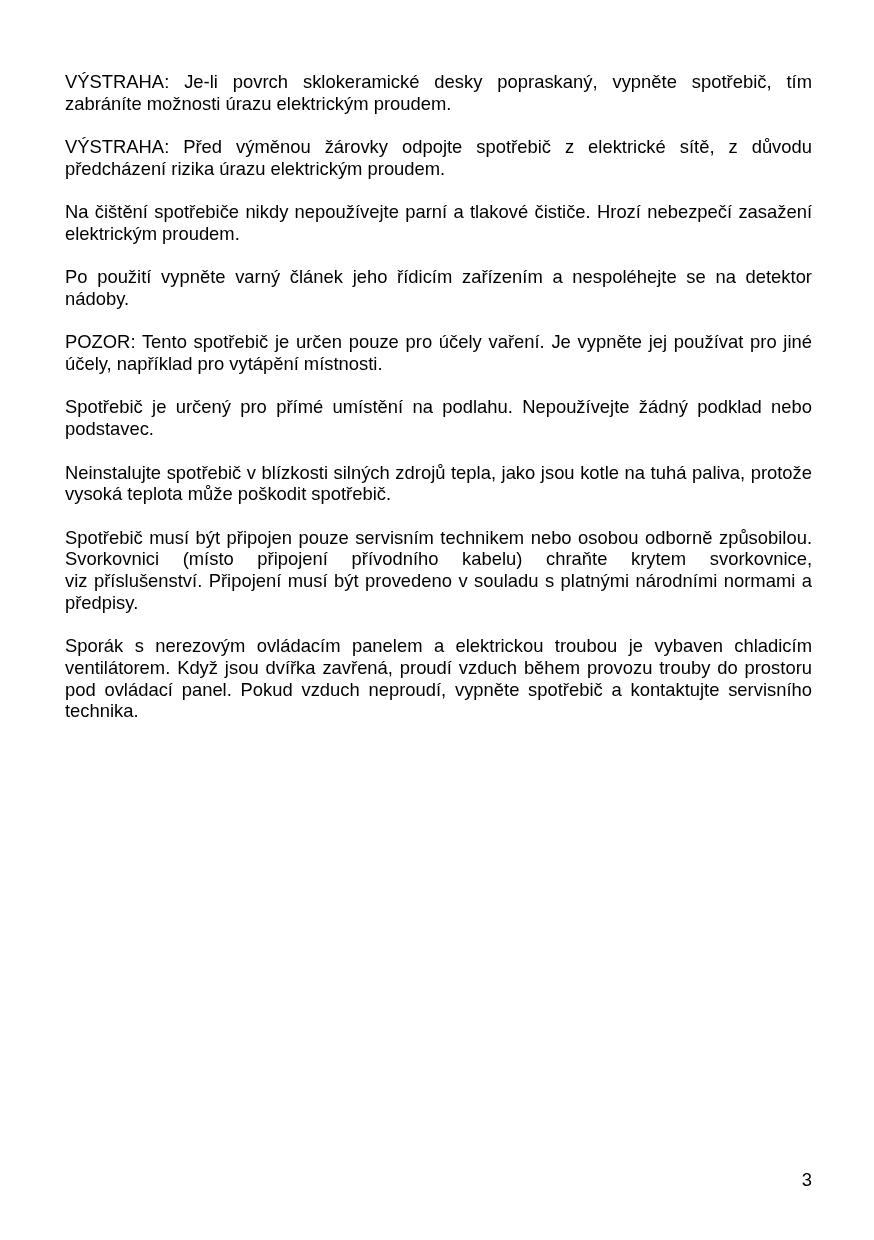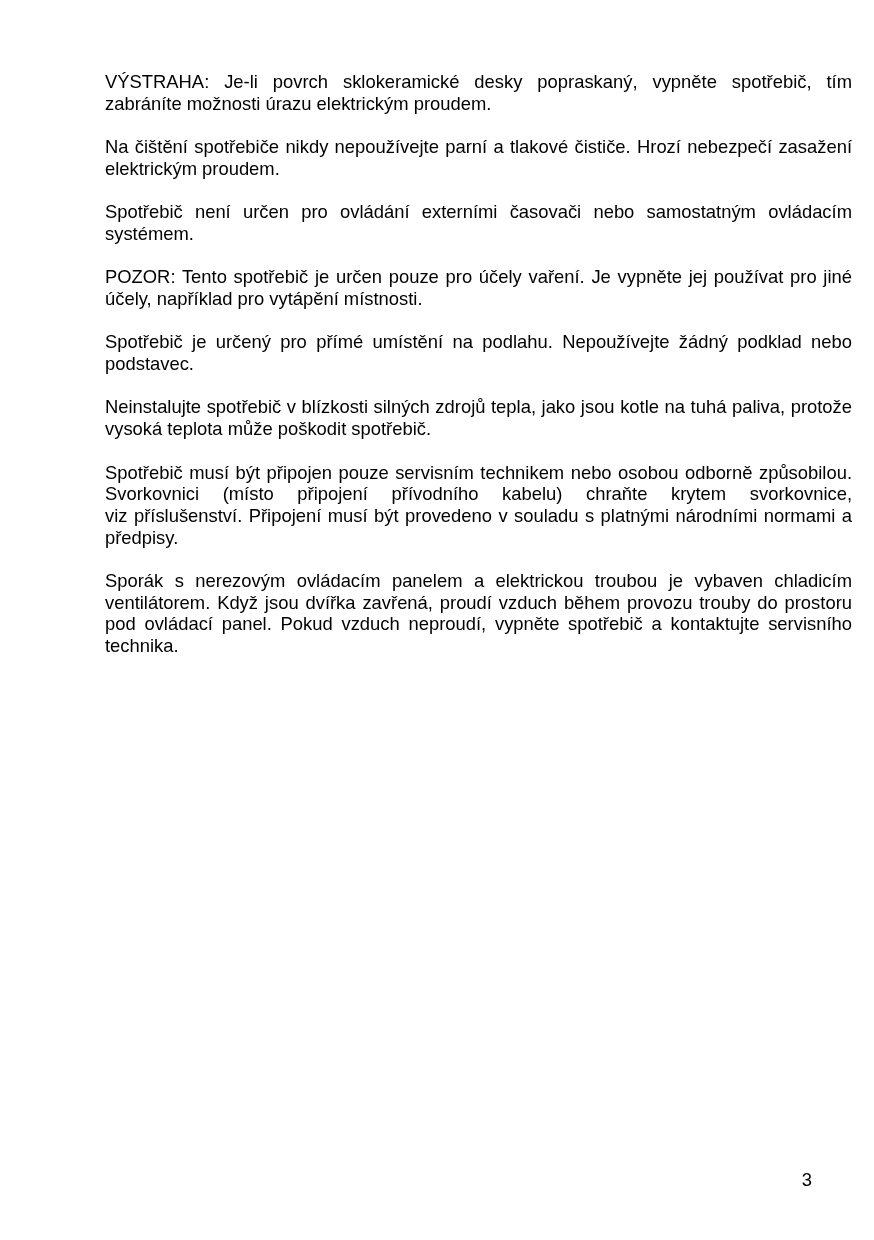--- a/index.html
+++ b/index.html
@@ -14,21 +14,20 @@
     background: #ffffff;
     overflow: hidden;
     font-family: "Liberation Sans", "DejaVu Sans", sans-serif;
     color: #000000;
   }
   .content {
     position: absolute;
     left: 65px;
     top: 71px;
     width: 747px;
-    margin-left: 40px;
   }
   .content p {
     margin: 0 0 21.7px 0;
     font-size: 18.4px;
     line-height: 21.7px;
     text-align: justify;
     word-spacing: normal;
   }
   .content p:last-child {
     margin-bottom: 0;
@@ -51,22 +50,23 @@
     line-height: 21.7px;
     text-align: right;
   }
 </style>
 </head>
 <body>
 
 <div class="page">
   <div class="content">
     <p>VÝSTRAHA: Je-li povrch sklokeramické desky popraskaný, vypněte spotřebič, tím zabráníte možnosti úrazu elektrickým proudem.</p>
+    <p>VÝSTRAHA: Před výměnou žárovky odpojte spotřebič z elektrické sítě, z důvodu předcházení rizika úrazu elektrickým proudem.</p>
     <p>Na čištění spotřebiče nikdy nepoužívejte parní a tlakové čističe. Hrozí nebezpečí zasažení elektrickým proudem.</p>
-    <p>Spotřebič není určen pro ovládání externími časovači nebo samostatným ovládacím systémem.</p>
+    <p>Po použití vypněte varný článek jeho řídicím zařízením a nespoléhejte se na detektor nádoby.</p>
     <p>POZOR: Tento spotřebič je určen pouze pro účely vaření. Je vypněte jej používat pro jiné účely, například pro vytápění místnosti.</p>
     <p>Spotřebič je určený pro přímé umístění na podlahu. Nepoužívejte žádný podklad nebo podstavec.</p>
     <p>Neinstalujte spotřebič v blízkosti silných zdrojů tepla, jako jsou kotle na tuhá paliva, protože vysoká teplota může poškodit spotřebič.</p>
     <p>
       <span class="seg-forced">Spotřebič musí být připojen pouze servisním technikem nebo osobou odborně způsobilou. Svorkovnici (místo připojení přívodního kabelu) chraňte krytem svorkovnice,</span>
         <span class="seg-rest">viz příslušenství. Připojení musí být provedeno v souladu s platnými národními normami a předpisy.</span>
     </p>
     <p>Sporák s nerezovým ovládacím panelem a elektrickou troubou je vybaven chladicím ventilátorem. Když jsou dvířka zavřená, proudí vzduch během provozu trouby do prostoru pod ovládací panel. Pokud vzduch neproudí, vypněte spotřebič a kontaktujte servisního technika.</p>
   </div>
   <div class="page-number">3</div>

